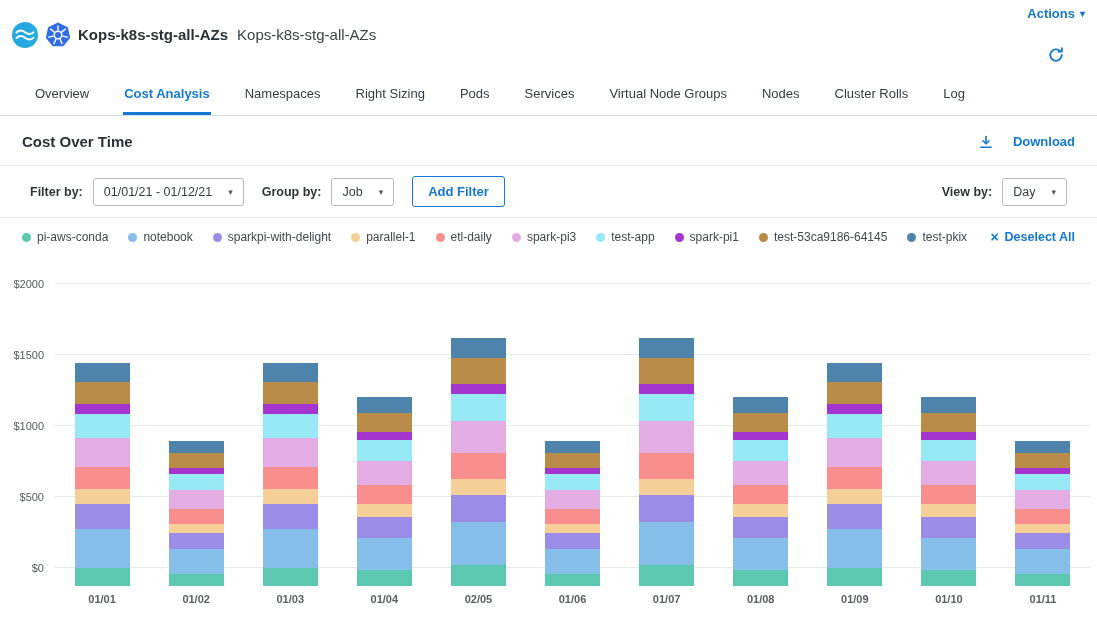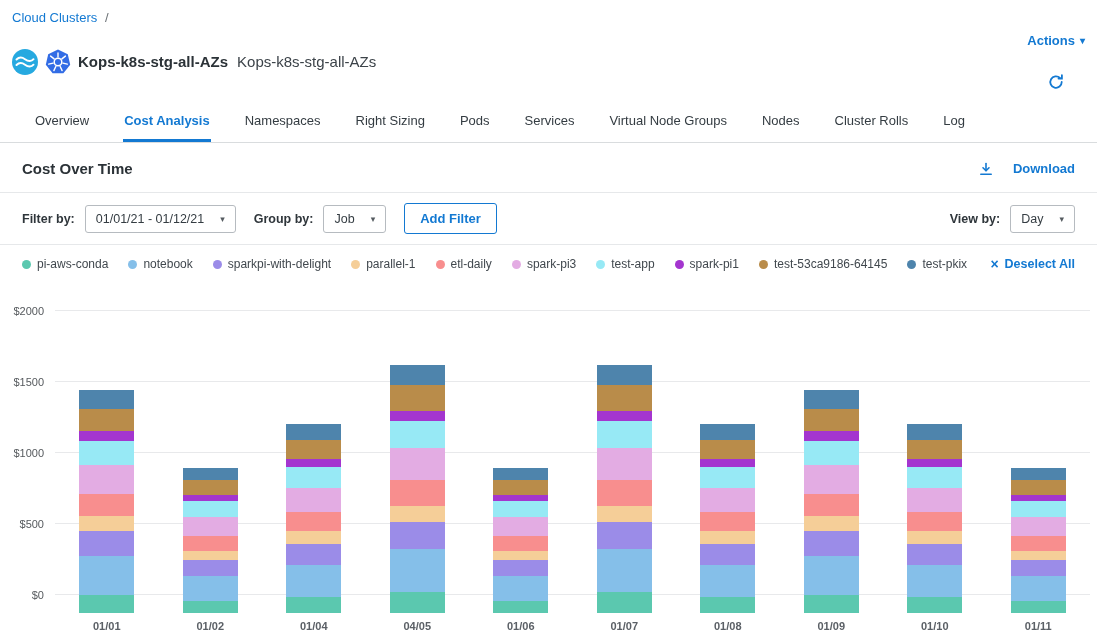--- a/index.html
+++ b/index.html
@@ -29,21 +29,21 @@
   .tabs { display:flex; gap:33px; padding:0 34px; border-bottom:1px solid #d9dcde; }
   .tab { padding:13px 1px 11px; font-size:13px; color:#343c42; cursor:pointer; border-bottom:3px solid transparent; white-space:nowrap; }
   .tab.active { color:#1379D2; font-weight:bold; border-bottom-color:#1379D2; }
 
   
   .section-row { display:flex; align-items:center; padding:17px 22px 15px; }
   .section-title { font-size:15px; font-weight:bold; color:#2b3237; }
   .download { margin-left:auto; color:#1379D2; font-weight:bold; font-size:13px; display:flex; align-items:center; gap:20px; cursor:pointer; }
 
   
-  .filter-row { display:flex; align-items:center; gap:10px; padding:10px 22px; border-top:1px solid #e6e8ea; border-bottom:1px solid #e6e8ea; }
+  .filter-row { display:flex; align-items:center; gap:10px; padding:10px 30px; border-top:1px solid #e6e8ea; border-bottom:1px solid #e6e8ea; }
   .flabel { font-size:12.5px; font-weight:bold; color:#2f363b; }
   .dropdown { border:1px solid #b6bbc0; border-radius:3px; background:#fff; padding:6px 10px; font-size:12.5px; color:#343c42; display:flex; align-items:center; gap:16px; cursor:pointer; }
   .dropdown .caret { font-size:9px; color:#555b60; }
   .add-filter { margin-left:8px; border:1px solid #1379D2; color:#1379D2; background:#fff; font-weight:bold; font-size:13px; padding:7px 15px; border-radius:3px; cursor:pointer; font-family:inherit; }
   .spacer { flex:1; }
 
   
   .legend-row { display:flex; align-items:center; padding:12px 22px 10px; }
   .legend-items { display:flex; align-items:center; gap:20px; flex-wrap:nowrap; }
   .legend-item { display:flex; align-items:center; gap:6px; font-size:12px; color:#41484e; cursor:pointer; white-space:nowrap; }
@@ -61,24 +61,20 @@
   .bar-slot { position:relative; flex:1; display:flex; align-items:flex-end; justify-content:center; height:100%; }
   .bar { width:55px; display:flex; flex-direction:column-reverse; cursor:pointer; }
   .seg { width:100%; }
   .xtick { position:absolute; top:calc(100% + 7px); left:50%; transform:translateX(-50%); font-size:11px; color:#5b6066; }
 </style>
 </head>
 <body>
 
 <div class="app">
 
-  <div class="breadcrumb">
-    <a>Cloud Clusters</a>
-    <span class="sep">/</span>
-  </div>
 
   <div class="header">
     <span class="logo">
       <svg width="26" height="26" viewBox="0 0 26 26">
         <circle cx="13" cy="13" r="13" fill="#26A9E0"></circle>
         <path d="M4.5 10.5 C 7 8 10 8 13 10.2 S 19.5 12.6 21.5 10.2" stroke="#fff" stroke-width="2" fill="none" stroke-linecap="round"></path>
         <path d="M4.5 16 C 7 13.5 10 13.5 13 15.7 S 19.5 18.1 21.5 15.7" stroke="#fff" stroke-width="2" fill="none" stroke-linecap="round"></path>
       </svg>
     </span>
     <span class="logo">
@@ -249,20 +245,35 @@
             <div class="seg" style="height: 18.46px; background: rgb(227, 172, 227);"></div>
             <div class="seg" style="height: 16.33px; background: rgb(151, 233, 245);"></div>
             <div class="seg" style="height: 5.68px; background: rgb(164, 53, 207);"></div>
             <div class="seg" style="height: 14.91px; background: rgb(185, 140, 74);"></div>
             <div class="seg" style="height: 12.07px; background: rgb(78, 132, 172);"></div>
           </div>
           <div class="xtick">01/02</div>
         </div>
         <div class="bar-slot">
           <div class="bar">
+            <div class="seg" style="height: 18.46px; background: rgb(91, 200, 175);"></div>
+            <div class="seg" style="height: 39.05px; background: rgb(133, 191, 233);"></div>
+            <div class="seg" style="height: 24.14px; background: rgb(155, 140, 232);"></div>
+            <div class="seg" style="height: 14.91px; background: rgb(245, 206, 152);"></div>
+            <div class="seg" style="height: 22.72px; background: rgb(248, 142, 142);"></div>
+            <div class="seg" style="height: 28.4px; background: rgb(227, 172, 227);"></div>
+            <div class="seg" style="height: 24.85px; background: rgb(151, 233, 245);"></div>
+            <div class="seg" style="height: 9.23px; background: rgb(164, 53, 207);"></div>
+            <div class="seg" style="height: 22.72px; background: rgb(185, 140, 74);"></div>
+            <div class="seg" style="height: 18.46px; background: rgb(78, 132, 172);"></div>
+          </div>
+          <div class="xtick">01/03</div>
+        </div>
+        <div class="bar-slot">
+          <div class="bar">
             <div class="seg" style="height: 15.62px; background: rgb(91, 200, 175);"></div>
             <div class="seg" style="height: 32.66px; background: rgb(133, 191, 233);"></div>
             <div class="seg" style="height: 20.59px; background: rgb(155, 140, 232);"></div>
             <div class="seg" style="height: 12.78px; background: rgb(245, 206, 152);"></div>
             <div class="seg" style="height: 19.17px; background: rgb(248, 142, 142);"></div>
             <div class="seg" style="height: 24.14px; background: rgb(227, 172, 227);"></div>
             <div class="seg" style="height: 21.3px; background: rgb(151, 233, 245);"></div>
             <div class="seg" style="height: 7.81px; background: rgb(164, 53, 207);"></div>
             <div class="seg" style="height: 19.17px; background: rgb(185, 140, 74);"></div>
             <div class="seg" style="height: 15.62px; background: rgb(78, 132, 172);"></div>
@@ -275,21 +286,21 @@
             <div class="seg" style="height: 43.31px; background: rgb(133, 191, 233);"></div>
             <div class="seg" style="height: 26.98px; background: rgb(155, 140, 232);"></div>
             <div class="seg" style="height: 16.33px; background: rgb(245, 206, 152);"></div>
             <div class="seg" style="height: 25.56px; background: rgb(248, 142, 142);"></div>
             <div class="seg" style="height: 31.95px; background: rgb(227, 172, 227);"></div>
             <div class="seg" style="height: 27.69px; background: rgb(151, 233, 245);"></div>
             <div class="seg" style="height: 9.94px; background: rgb(164, 53, 207);"></div>
             <div class="seg" style="height: 25.56px; background: rgb(185, 140, 74);"></div>
             <div class="seg" style="height: 20.59px; background: rgb(78, 132, 172);"></div>
           </div>
-          <div class="xtick">04/05</div>
+          <div class="xtick">02/05</div>
         </div>
         <div class="bar-slot">
           <div class="bar">
             <div class="seg" style="height: 12.07px; background: rgb(91, 200, 175);"></div>
             <div class="seg" style="height: 24.85px; background: rgb(133, 191, 233);"></div>
             <div class="seg" style="height: 15.62px; background: rgb(155, 140, 232);"></div>
             <div class="seg" style="height: 9.94px; background: rgb(245, 206, 152);"></div>
             <div class="seg" style="height: 14.91px; background: rgb(248, 142, 142);"></div>
             <div class="seg" style="height: 18.46px; background: rgb(227, 172, 227);"></div>
             <div class="seg" style="height: 16.33px; background: rgb(151, 233, 245);"></div>

